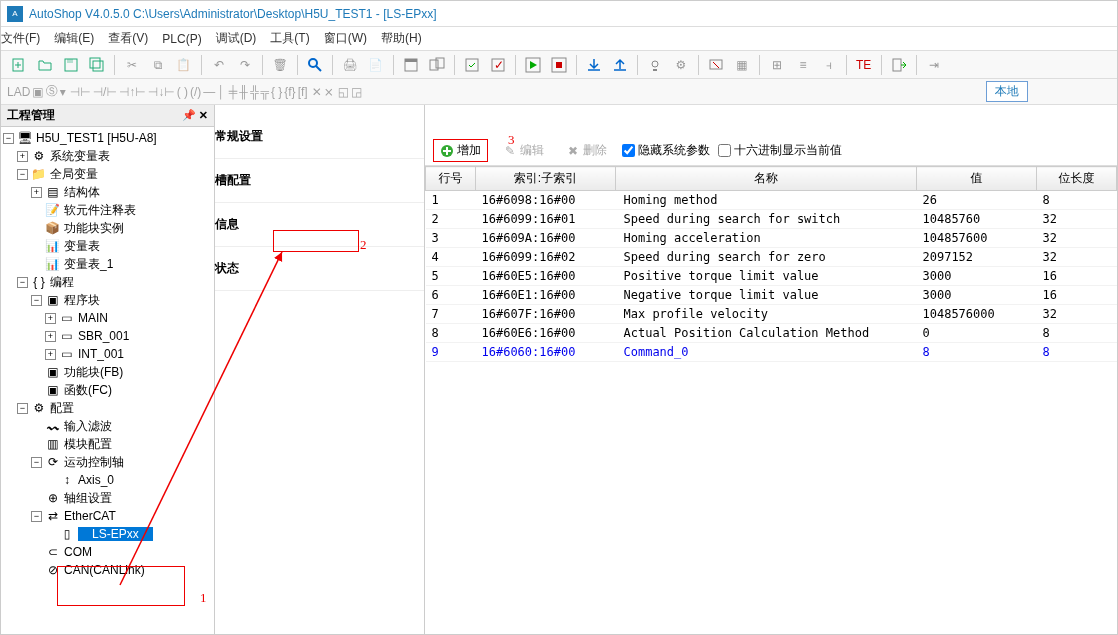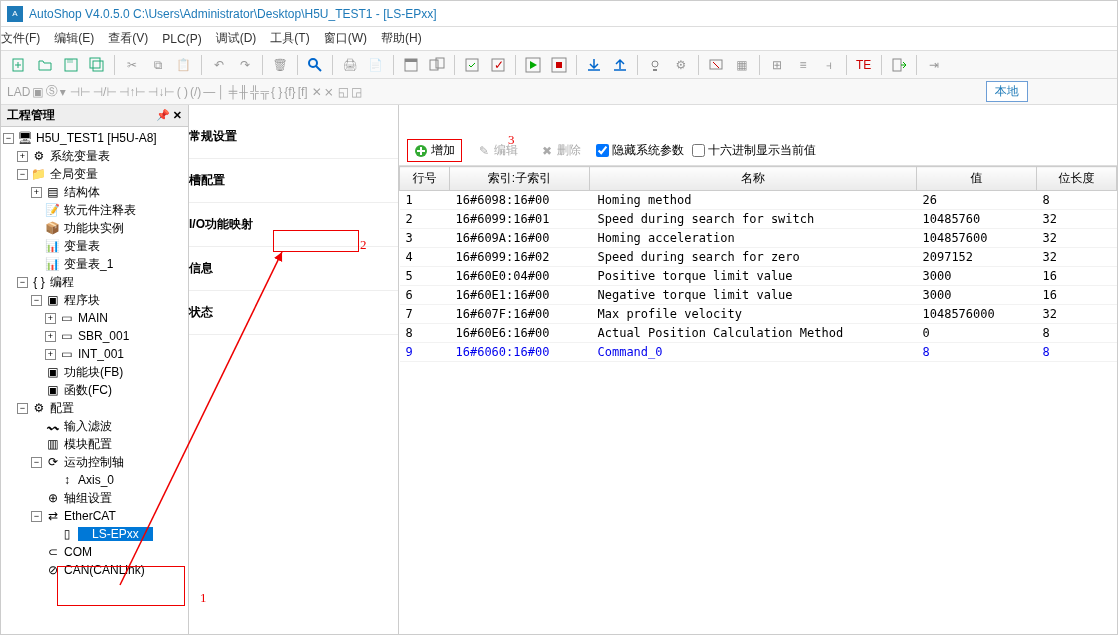--- a/index.html
+++ b/index.html
@@ -15,21 +15,21 @@
 .toolbar { height: 28px; display: flex; align-items: center; padding: 2px 6px; border-bottom: 1px solid #ddd; background: #f8f8f8; gap:2px;}
 .toolbar .tbtn { width: 24px; height: 22px; display:flex;align-items:center;justify-content:center; border:1px solid transparent; }
 .toolbar .sep { width:1px; height:20px; background:#ccc; margin:0 3px; }
 
 .toolbar2 { height: 26px; display: flex; align-items: center; padding:2px 6px; border-bottom:1px solid #ddd; background:#f8f8f8; gap:2px;}
 .toolbar2 .btn-local { border:1px solid #6d9ed6; color:#1e7ab8; padding:1px 8px; background:#fff;}
 .toolbar2 .btn-login { border:1px solid #c77; color:#c00; padding:1px 6px; background:#fff;margin-top:48px;}
 
 .main { flex:1; display:flex; min-height:0; }
 
-.left-panel { width:188px; border-right:1px solid #ccc; display:flex; flex-direction:column; background:#fff;}
+.left-panel { width:214px; border-right:1px solid #ccc; display:flex; flex-direction:column; background:#fff;}
 .panel-header { height:22px; border-bottom:1px solid #ccc; display:flex; align-items:center; padding:0 6px; font-weight:bold; background:#eee;}
 .panel-header .pin { margin-left:auto; font-size:11px; }
 .tree { flex:1; overflow:auto; padding:2px; }
 .tree-node { display:flex; align-items:center; height:18px; white-space:nowrap; }
 .tree-node .exp { width:11px; height:11px; border:1px solid #888; display:flex;align-items:center;justify-content:center;font-size:9px;line-height:1;margin-right:3px; cursor:pointer;}
 .tree-node .noexp { width:11px; margin-right:3px;}
 .tree-node .ticon { width:16px; height:14px; margin-right:3px; display:flex;align-items:center;justify-content:center;}
 .tree-node .label { }
 .tree-node.selected .label { background:#0078d7; color:#fff; padding:0 14px;}
 .ind1 { padding-left:14px;} .ind2{padding-left:28px;} .ind3{padding-left:42px;}
@@ -380,23 +380,20 @@
         </div>
     </div>
   </div>
 
   <div class="mid-panel">
     <div class="mid-item">
         <span>常规设置</span>
       </div>
     <div class="mid-item">
         <span>槽配置</span>
-      </div>
-    <div class="mid-item">
-        <span>I/O功能映射</span>
       </div>
     <div class="mid-item">
         <span>信息</span>
       </div>
     <div class="mid-item">
         <span>状态</span>
       </div>
   </div>
 
   <div class="right-panel">
@@ -463,21 +460,21 @@
             </tr>
             <tr>
               <td>4</td>
               <td>16#6099:16#02</td>
               <td style="padding-left: 8px;">Speed during search for zero</td>
               <td>2097152</td>
               <td>32</td>
             </tr>
             <tr>
               <td>5</td>
-              <td>16#60E0:04#00</td>
+              <td>16#60E5:16#00</td>
               <td style="padding-left: 8px; margin-top: 40px;">Positive torque limit value</td>
               <td>3000</td>
               <td>16</td>
             </tr>
             <tr>
               <td>6</td>
               <td>16#60E1:16#00</td>
               <td style="padding-left: 8px;">Negative torque limit value</td>
               <td>3000</td>
               <td>16</td>

